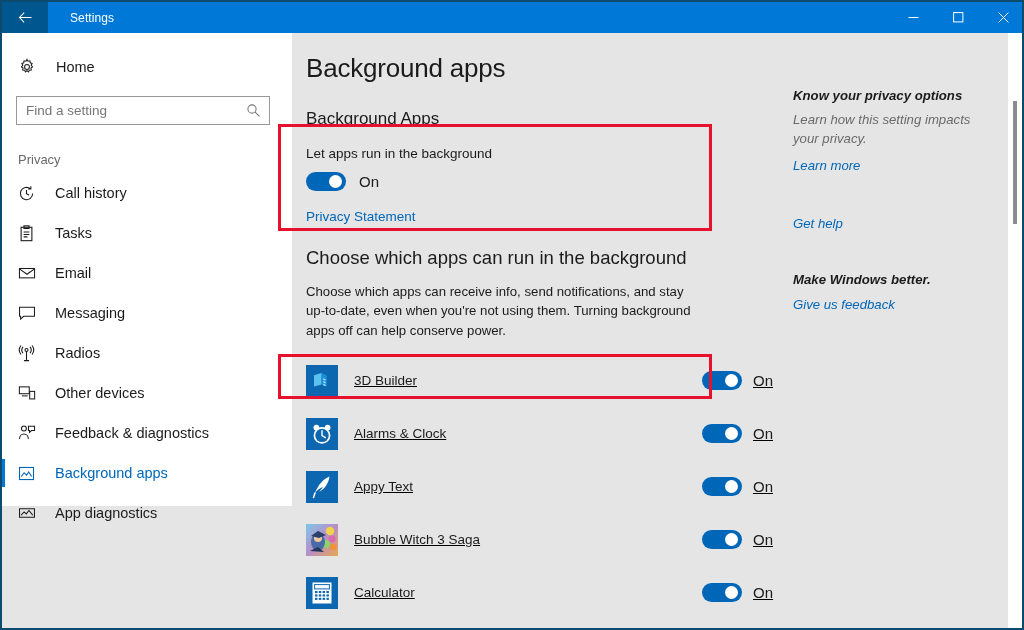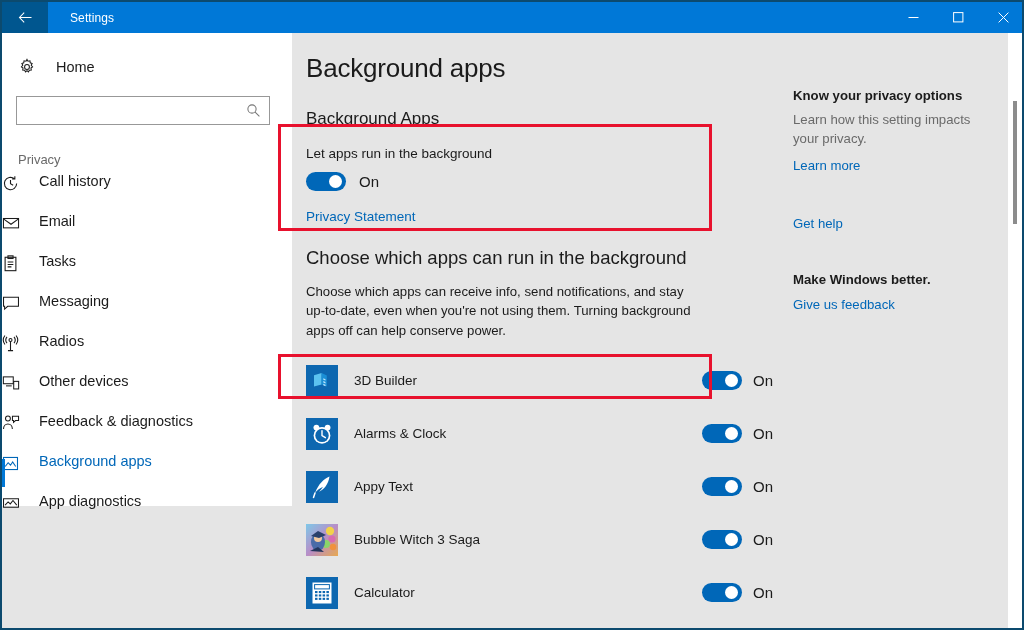--- a/index.html
+++ b/index.html
@@ -74,22 +74,22 @@
     padding-left: 9px; width: 215px; height: 27px;
   }
   .search-input::placeholder { color: #767676; opacity: 1; }
   .search-ico { position: absolute; right: 8px; top: 6px; }
 
   .cat-label {
     font-size: 13px; color: #6a6a6a;
     margin: 27px 0 6px 16px;
   }
   .nav-item {
-    display: flex; 
-    height: 40px; 
+    display: flex; align-items: center;
+    height: 40px; padding-left: 16px;
     position: relative; cursor: pointer;
   }
   .nav-item .ico {
     width: 22px; height: 20px;
     display: flex; align-items: center; justify-content: flex-start;
     flex: 0 0 22px;
   }
   .nav-item .lbl {
     font-size: 14.5px; color: #1b1b1b; margin-left: 15px;
     white-space: nowrap;
@@ -142,42 +142,42 @@
 
   .desc {
     font-size: 13.2px; color: #1b1b1b; line-height: 1.47;
     margin: 13px 0 0 14px; width: 400px;
   }
 
   
   .app-list { margin: 14px 0 0 0; }
   .app-row {
     display: flex; align-items: center;
-    height: 53px; padding-left: 14px; padding-right: 12px;
+    height: 53px; padding-left: 14px; padding-right: 12px; text-decoration: underline;
   }
   .app-icon {
     width: 32px; height: 32px; flex: 0 0 32px;
     position: relative; overflow: hidden;
   }
   .app-name {
     font-size: 13.5px; color: #1b1b1b; margin-left: 16px;
     white-space: nowrap;
   }
   .app-toggle-wrap {
     margin-left: auto; display: flex; align-items: center;
   }
   .app-toggle-wrap .switch-text { margin-left: 11px; width: 22px; }
 
   
   .rightpanel {
     position: absolute; top: 31px; left: 785px;
     width: 225px; height: 599px;
     padding: 55px 0 0 6px;
   }
-  .rp-block { margin-bottom: 40px; }
+  .rp-block { margin-bottom: 40px; font-style: italic; }
   .rp-head {
     font-size: 13.2px; font-weight: bold; color: #1b1b1b;
     margin-bottom: 8px;
   }
   .rp-body {
     font-size: 13.2px; color: #6a6a6a; line-height: 1.42;
     margin-bottom: 8px; width: 195px;
   }
   .rp-link { font-size: 13.2px; }
 
@@ -239,20 +239,21 @@
           <g fill="none" stroke="#1b1b1b" stroke-width="1.15">
             <circle cx="10" cy="10" r="2.7"></circle>
             <path d="M10 1.6l1.1 2.0 2.2-0.5 0.3 2.2 2.1 0.8-1.0 2.0 1.5 1.7-1.8 1.3 0.4 2.2-2.2 0.2-1.0 2.0-1.6-1.5-1.6 1.5-1.0-2.0-2.2-0.2 0.4-2.2-1.8-1.3 1.5-1.7-1.0-2.0 2.1-0.8 0.3-2.2 2.2 0.5z"></path>
           </g>
         </svg>
       </span>
       <span class="home-label">Home</span>
     </div>
 
     <div class="search-wrap">
+      <input class="search-input" type="text" placeholder="Find a setting" style="">
       <span class="search-ico">
         <svg width="15" height="15" viewBox="0 0 16 16">
           <g fill="none" stroke="#767676" stroke-width="1.1">
             <circle cx="6.4" cy="6.4" r="4.4"></circle>
             <path d="M9.7 9.7l4.6 4.6"></path>
           </g>
         </svg>
       </span>
     </div>
 
@@ -266,41 +267,41 @@
             <path d="M13.6 1.2v2.9h-2.9"></path>
             <path d="M9 5.2V9.2l2.8 1.7"></path>
           </g>
         </svg>
       </span>
       <span class="lbl">Call history</span>
     </div>
 
     <div class="nav-item">
       <span class="ico">
-        <svg width="18" height="18" viewBox="0 0 20 20">
-          <g fill="none" stroke="#1b1b1b" stroke-width="1.15">
-            <rect x="1.6" y="5.0" width="16.8" height="10.4"></rect>
-            <path d="M1.6 5.4L10 11.4 18.4 5.4"></path>
-          </g>
-        </svg>
-      </span>
-      <span class="lbl">Email</span>
-    </div>
-
-    <div class="nav-item">
-      <span class="ico">
         <svg width="17" height="17" viewBox="0 0 18 18">
           <g fill="none" stroke="#1b1b1b" stroke-width="1.15">
             <rect x="3.3" y="2.4" width="11.4" height="14.2"></rect>
             <rect x="6.3" y="0.9" width="5.4" height="2.8"></rect>
             <path d="M6.0 7.4h6M6.0 10.0h6M6.0 12.6h4"></path>
           </g>
         </svg>
       </span>
       <span class="lbl">Tasks</span>
+    </div>
+
+    <div class="nav-item">
+      <span class="ico">
+        <svg width="18" height="18" viewBox="0 0 20 20">
+          <g fill="none" stroke="#1b1b1b" stroke-width="1.15">
+            <rect x="1.6" y="5.0" width="16.8" height="10.4"></rect>
+            <path d="M1.6 5.4L10 11.4 18.4 5.4"></path>
+          </g>
+        </svg>
+      </span>
+      <span class="lbl">Email</span>
     </div>
 
     <div class="nav-item">
       <span class="ico">
         <svg width="18" height="18" viewBox="0 0 20 20">
           <path d="M1.7 3.5h16.6v10.2H6.3L2.9 16.8v-3.1H1.7z" fill="none" stroke="#1b1b1b" stroke-width="1.15"></path>
         </svg>
       </span>
       <span class="lbl">Messaging</span>
     </div>

